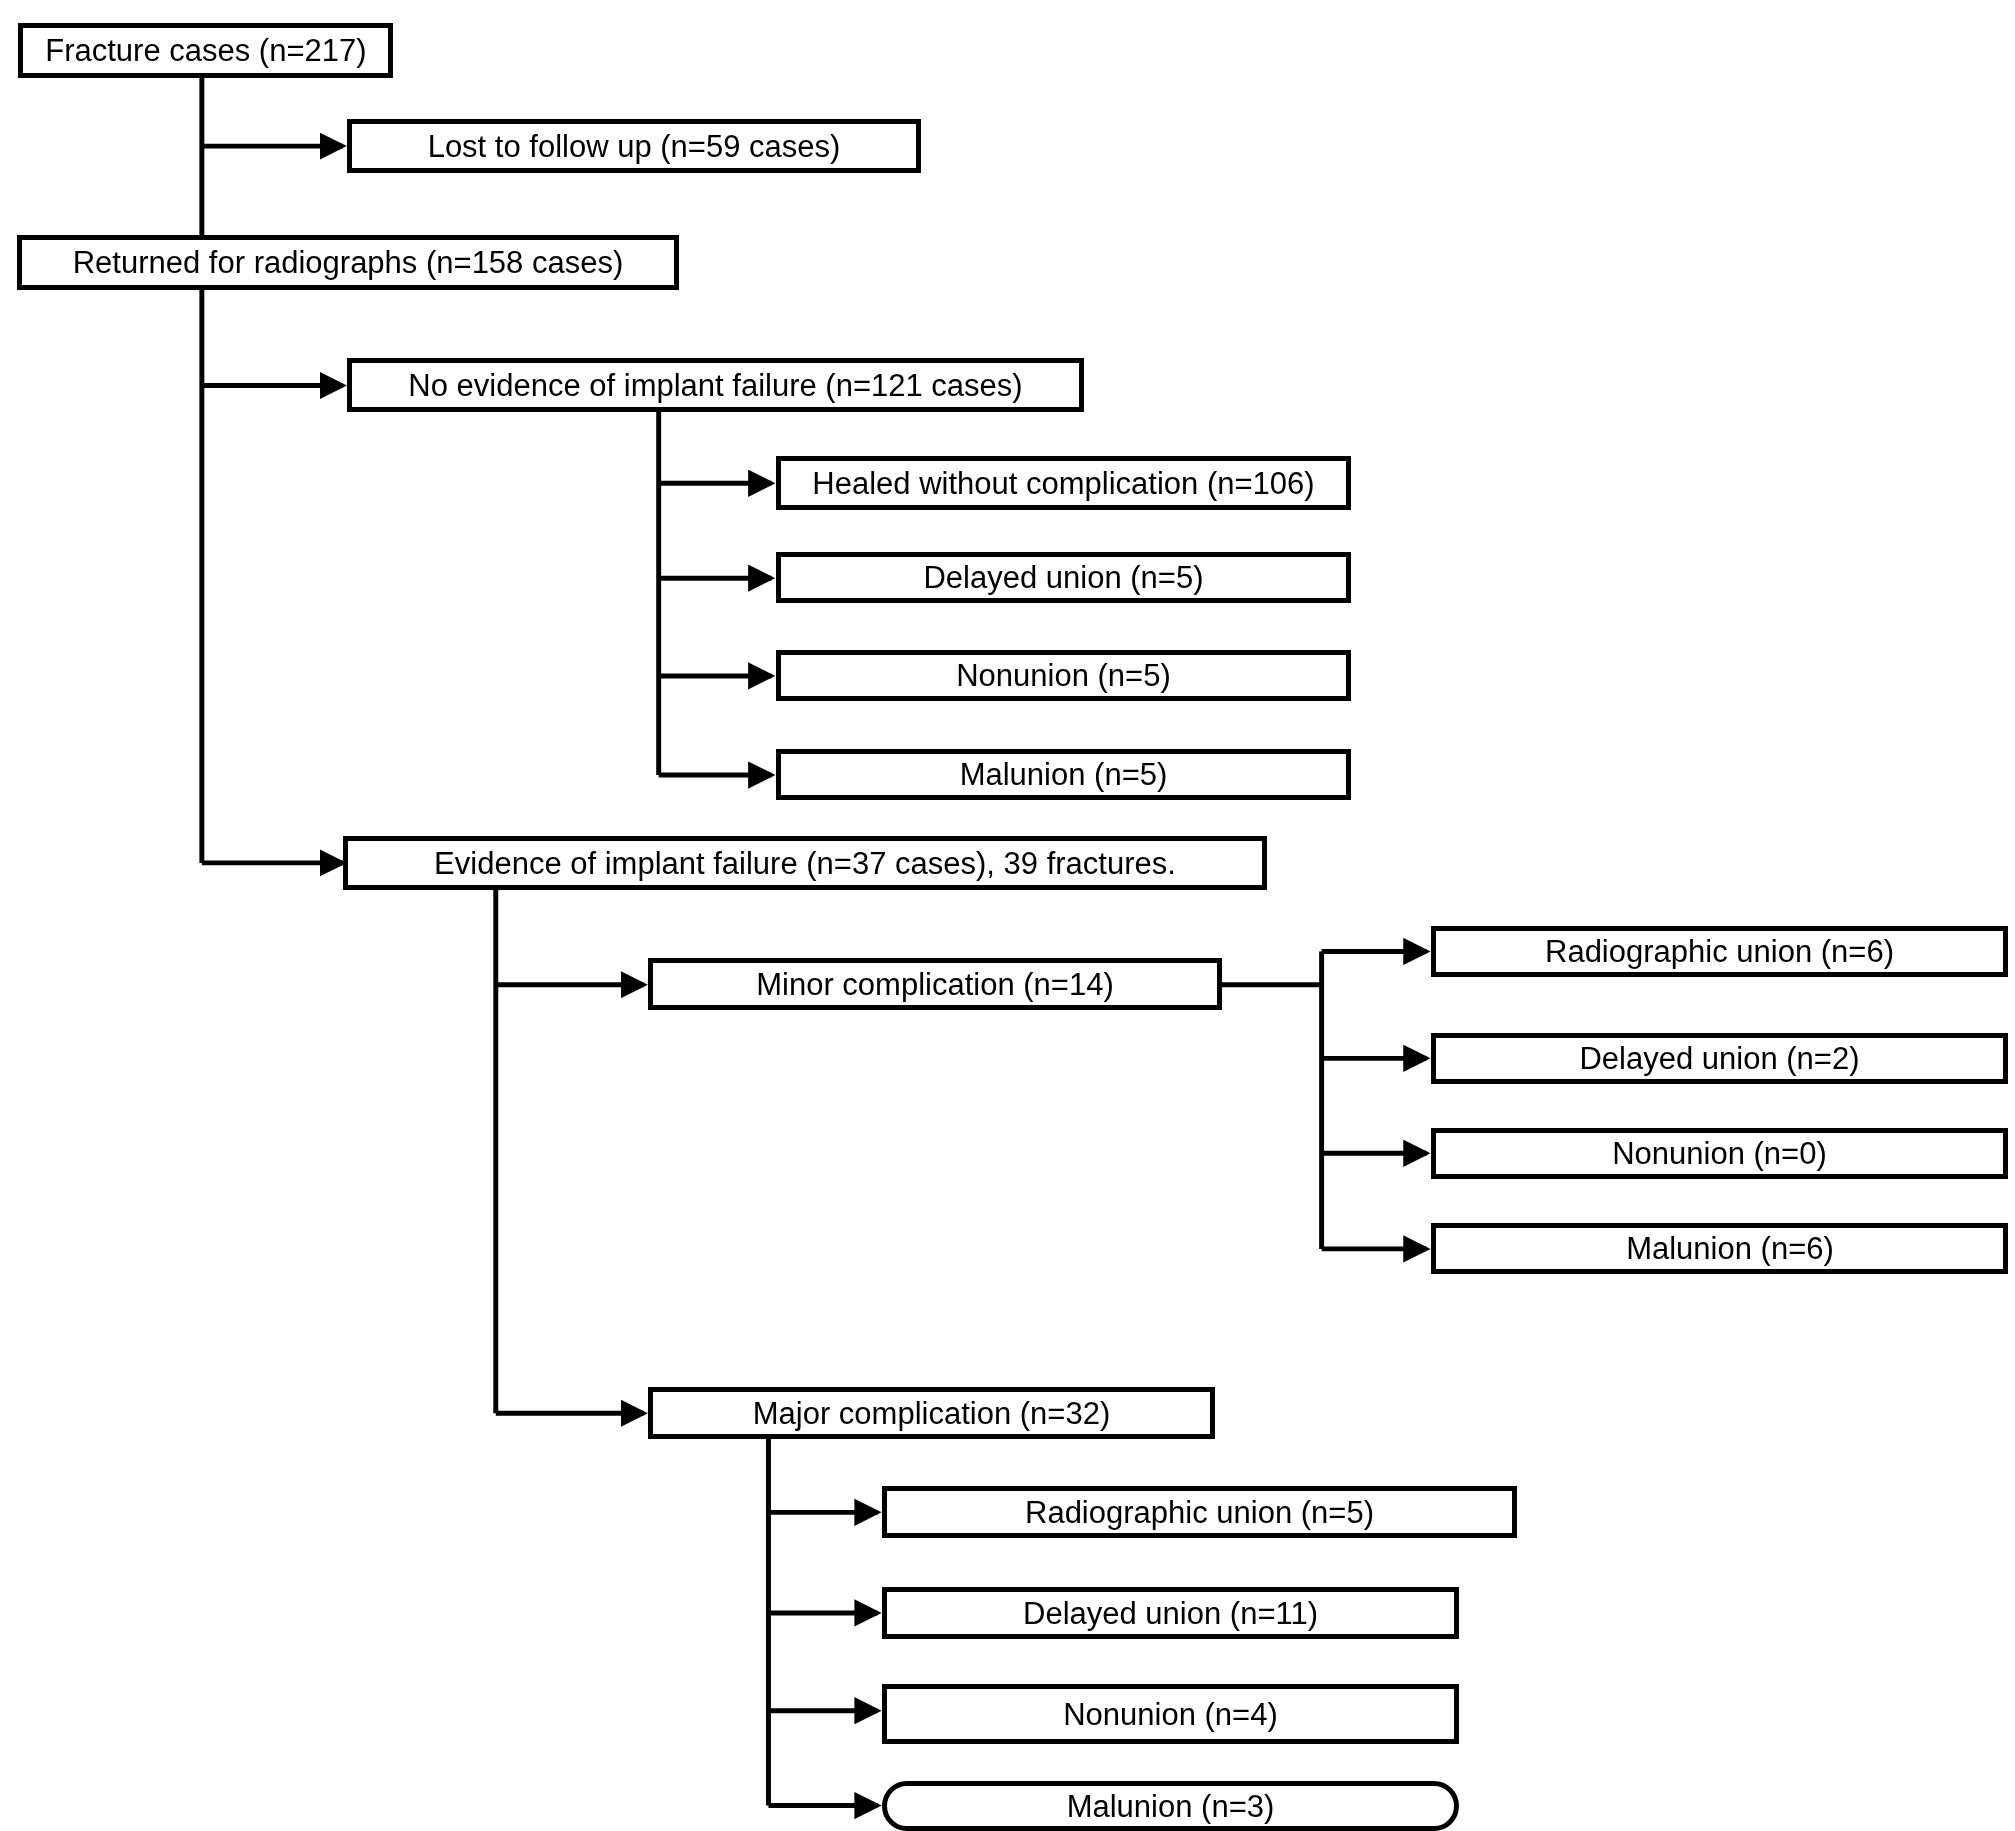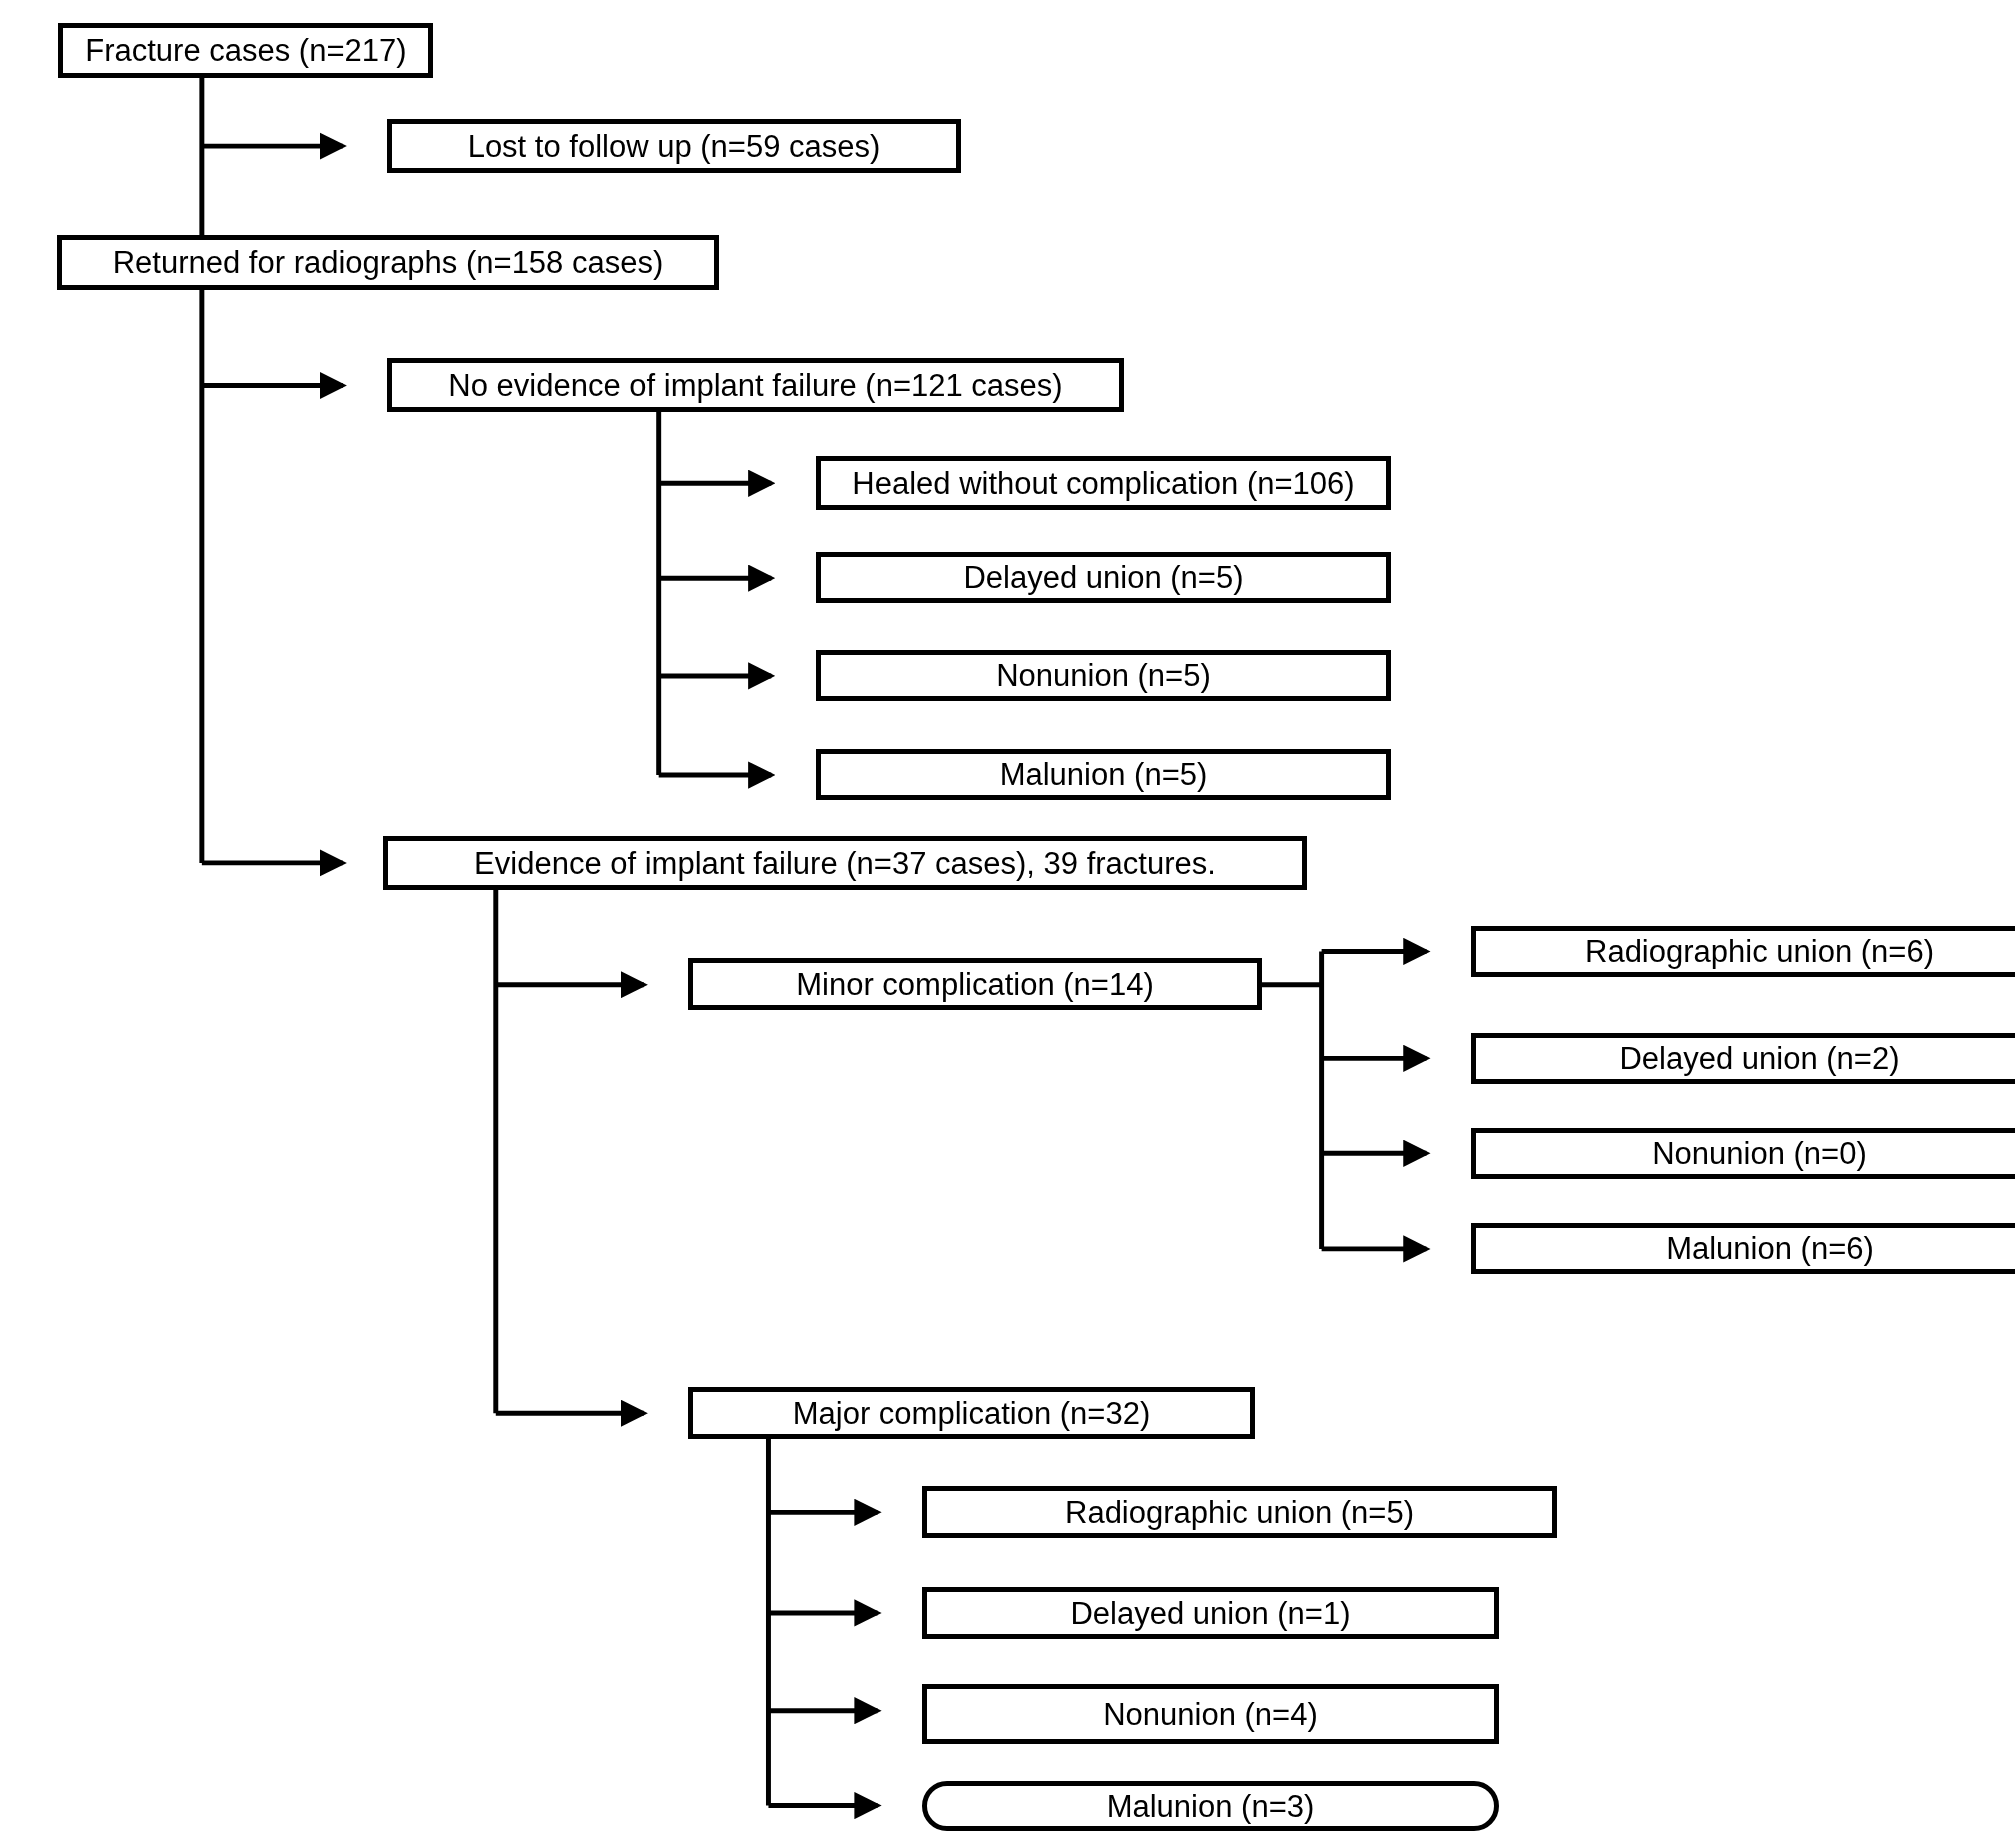--- a/index.html
+++ b/index.html
@@ -29,21 +29,20 @@
     background: #ffffff;
     color: #000000;
     display: flex;
     align-items: center;
     justify-content: center;
     font-size: 31px;
     line-height: 1;
     white-space: nowrap;
     padding: 0 7px;
     z-index: 2;
-    margin-left: 40px;
   }
   
   .b-fracture   { left: 18.4px;   top: 23px;   width: 375px;  height: 55px; }
   .b-lost       { left: 347px;  top: 119px;  width: 574px;  height: 54px; }
   .b-returned   { left: 17px;   top: 235px;  width: 662px;  height: 55px; }
   .b-nofail     { left: 347px;  top: 358px;  width: 737px; height: 54px; }
   .b-healed     { left: 776px; top: 456px;  width: 575px;  height: 54px; }
   .b-delayed5   { left: 776px; top: 552px;  width: 575px;  height: 51px; }
   .b-nonunion5  { left: 776px; top: 650px;  width: 575px;  height: 51px; }
   .b-malunion5  { left: 776px; top: 749px; width: 575px;  height: 51px; }
@@ -123,18 +122,18 @@
   <div class="box b-minor">Minor complication (n=14)</div>
 
   <div class="box b-r6">Radiographic union (n=6)</div>
   <div class="box b-d2">Delayed union (n=2)</div>
   <div class="box b-n0">Nonunion (n=0)</div>
   <div class="box b-m6">Malunion (n=6)</div>
 
   <div class="box b-major">Major complication (n=32)</div>
 
   <div class="box b-r5">Radiographic union (n=5)</div>
-  <div class="box b-d11">Delayed union (n=1)</div>
+  <div class="box b-d11">Delayed union (n=11)</div>
   <div class="box b-n4">Nonunion (n=4)</div>
   <div class="box b-m3">Malunion (n=3)</div>
 
 </div>
 
 
 </body></html>

